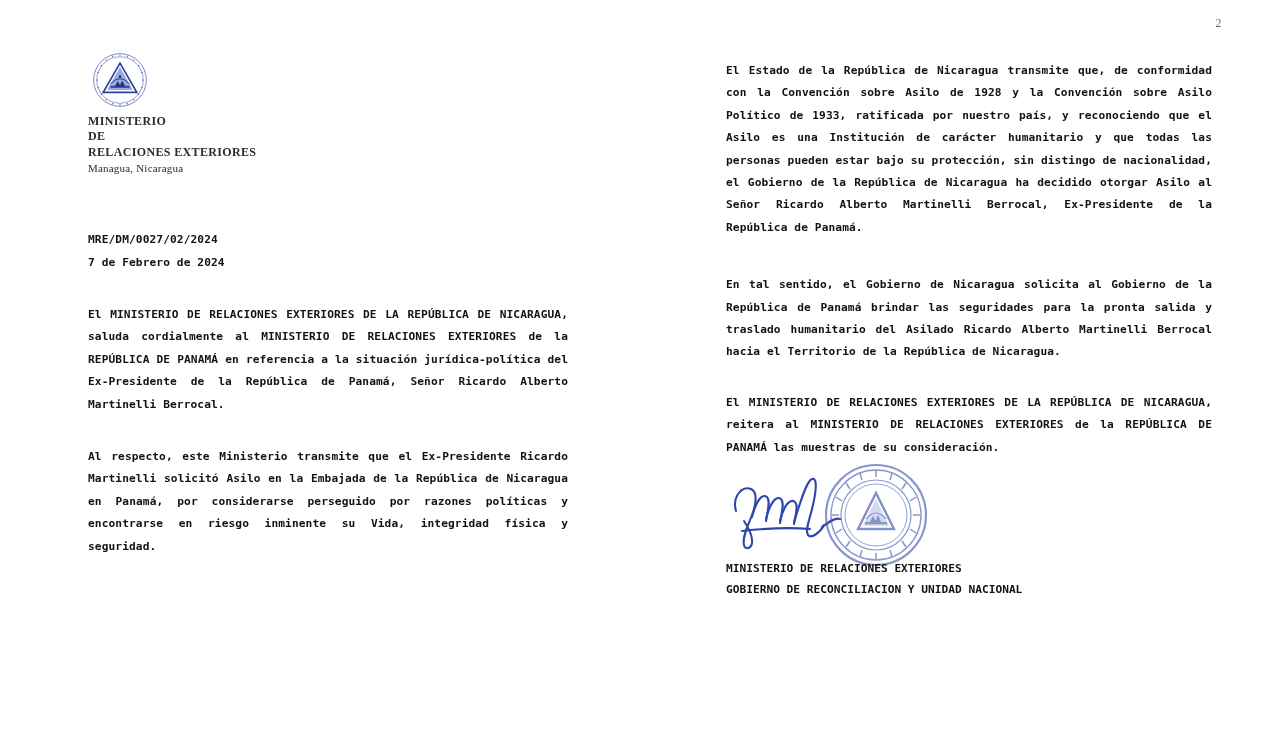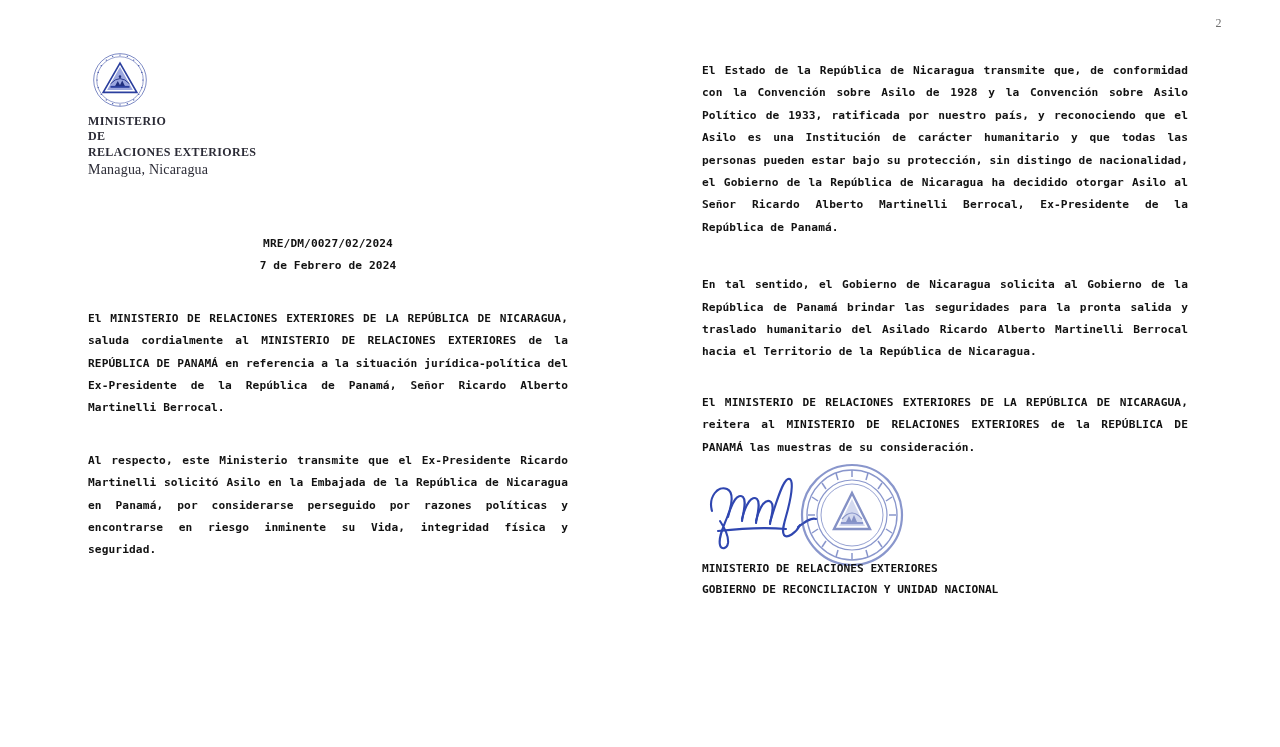--- a/index.html
+++ b/index.html
@@ -36,21 +36,21 @@
 
   
   .col-left {
     position: absolute;
     left: 88px;
     top: 52px;
     width: 480px;
   }
   .col-right {
     position: absolute;
-    left: 702px;
+    left: 726px;
     top: 60px;
     width: 486px;
   }
 
   
   .letterhead {
     position: relative;
   }
   .emblem {
     width: 56px;
@@ -67,35 +67,34 @@
   .lh-lines .lh1,
   .lh-lines .lh2,
   .lh-lines .lh3 {
     font-size: 12px;
     font-weight: 700;
     letter-spacing: 0.35px;
     display: block;
   }
   .lh-lines .lh4 {
     display: block;
-    font-size: 14px;
+    font-size: 11px;
     font-weight: 400;
     letter-spacing: 0.2px;
     margin-top: 1px;
   }
 
   
   .tw {
     font-family: "DejaVu Sans Mono", "Liberation Mono", monospace;
     font-size: 11.2px;
     font-weight: 700;
     color: #121212;
     line-height: 2.0;
     letter-spacing: 0.1px;
-    text-align: center;
   }
   .ref-block {
     margin-top: 54px;
   }
   .ref-block .line {
     display: block;
     white-space: nowrap;
   }
   .addressee {
     margin-top: 36px;

